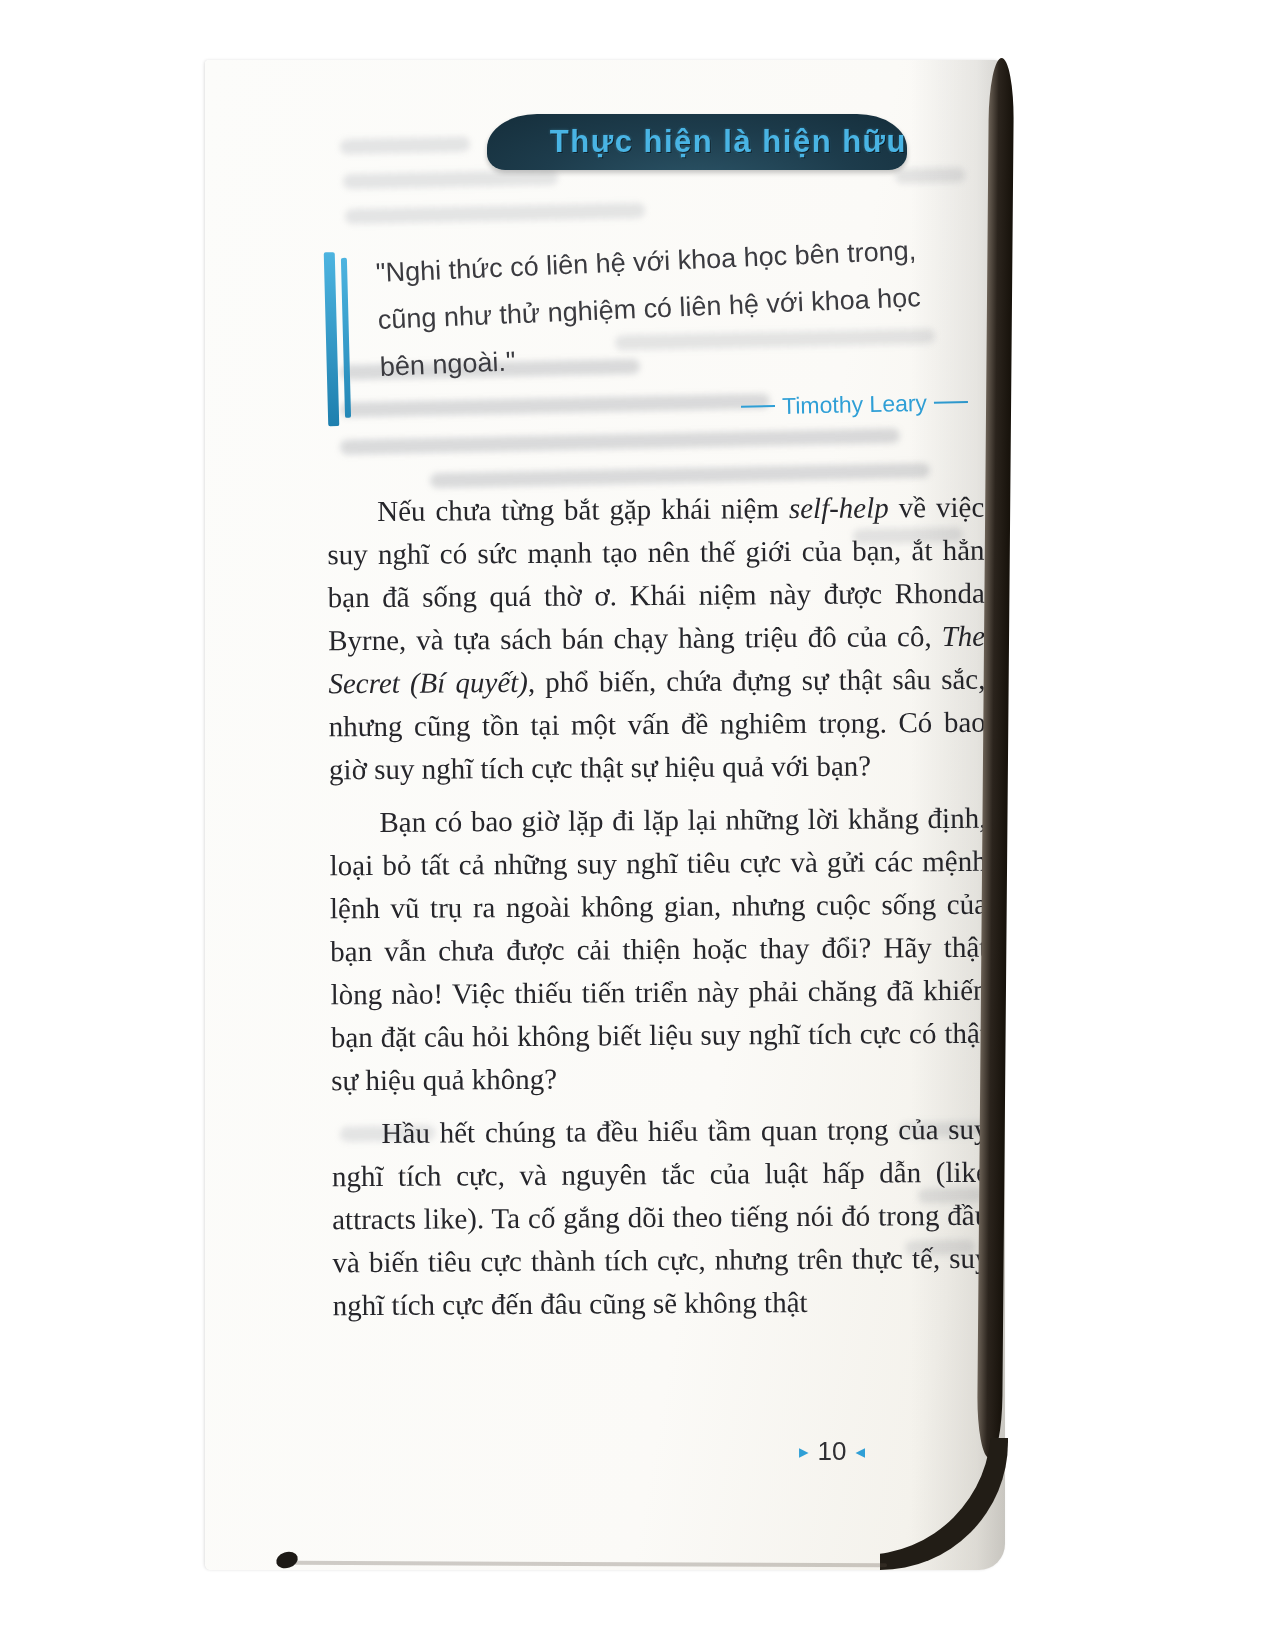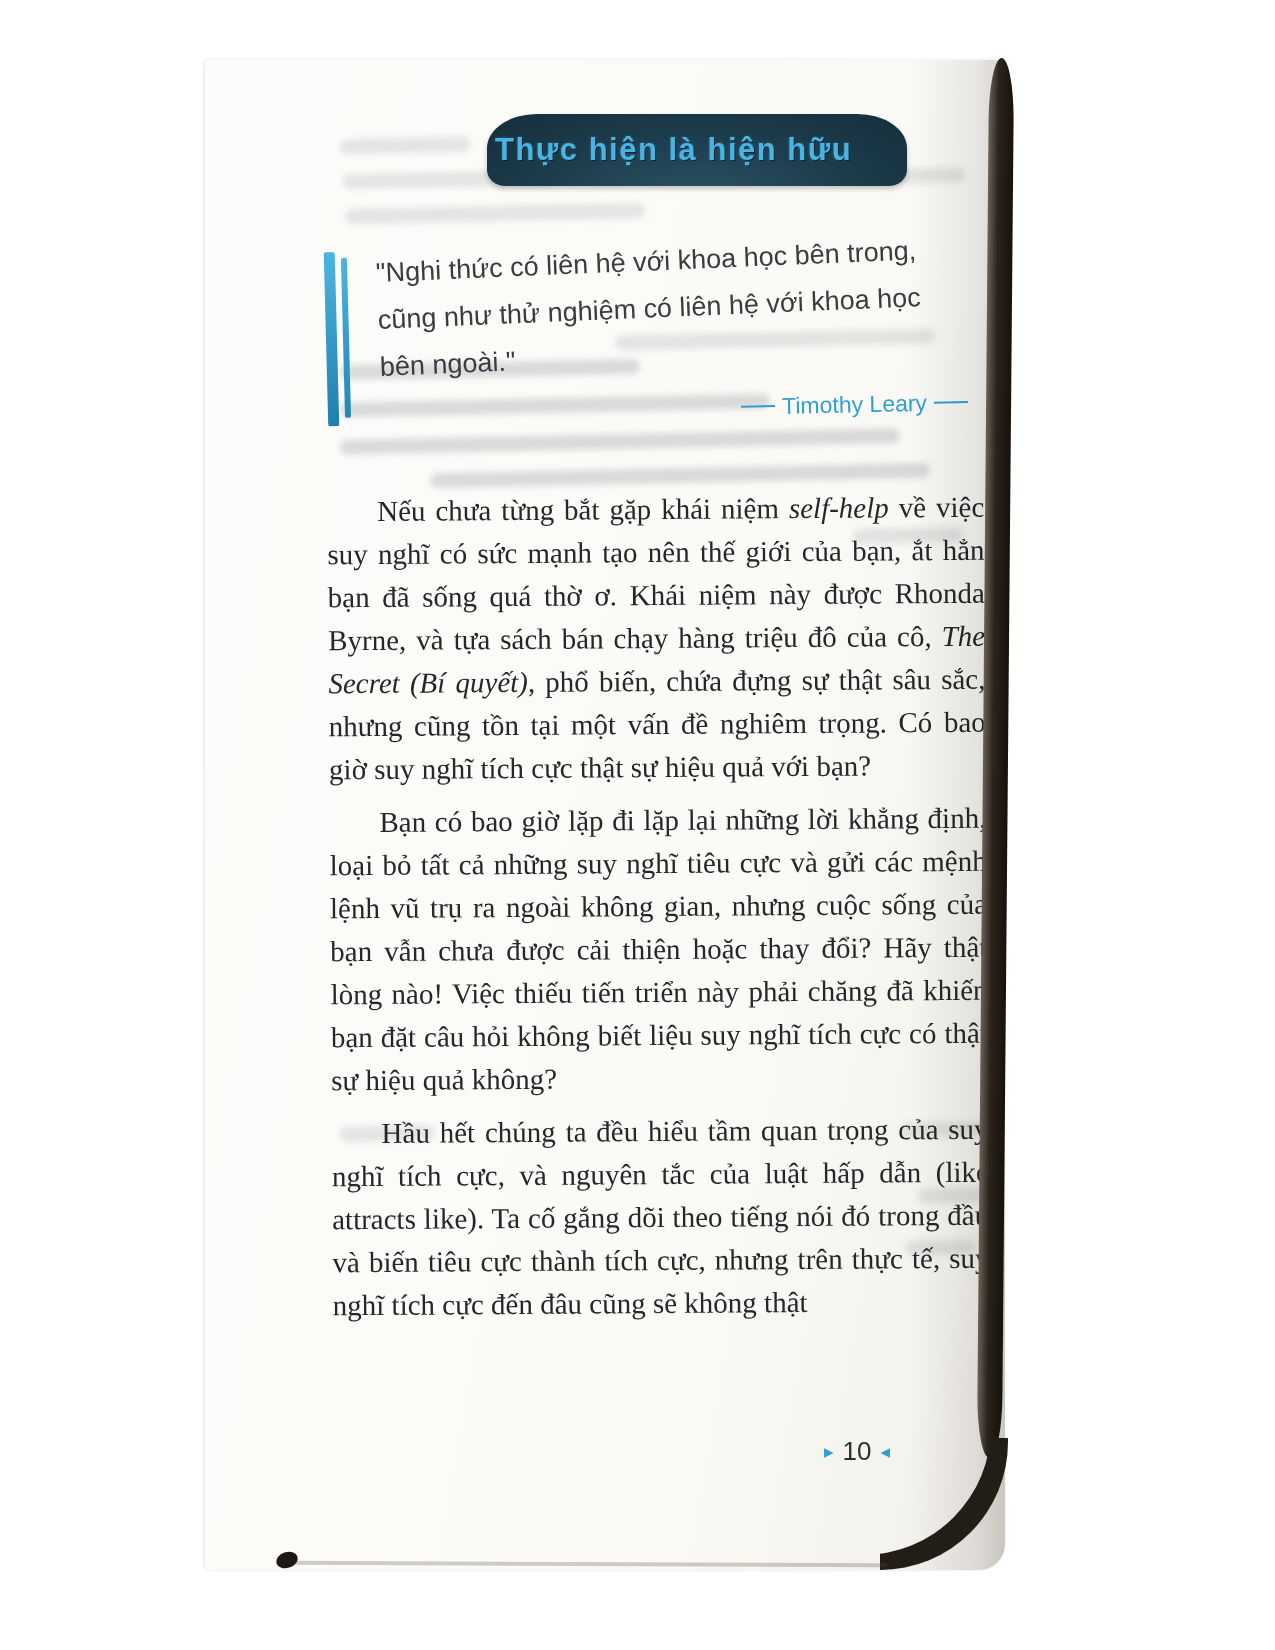--- a/index.html
+++ b/index.html
@@ -70,26 +70,26 @@
     left: 276px; top: 1552px;
     width: 22px; height: 16px;
     background: #1d1a16;
     border-radius: 50%;
     transform: rotate(-18deg);
   }
   
   .banner {
     position: absolute;
     left: 282px; top: 54px;
-    width: 412px; height: 72px;
+    width: 412px; height: 56px;
     background: radial-gradient(ellipse at 50% 130%, #2c5568 0%, #1d3c4c 55%, #152e3b 100%);
     border-radius: 50px 50px 18px 18px / 34px 34px 16px 16px;
     display: flex;
     align-items: center;
-    justify-content: flex-start;
+    justify-content: flex-end;
     box-shadow: 0 3px 5px rgba(0,0,0,0.22);
     padding-left: 8px;
   }
   .banner .title {
     font-family: "Liberation Sans", sans-serif;
     font-weight: 700;
     font-size: 31px;
     letter-spacing: 1.5px;
     color: #49b4e4;
     text-shadow: 1px 1px 0 rgba(0,0,0,0.55), 0 0 3px rgba(90,195,240,0.35);
@@ -156,21 +156,21 @@
     margin: 0 0 10px 0;
     font-size: 29px;
     line-height: 43px;
     text-align: justify;
     text-indent: 50px;
   }
   .para .it { font-style: italic; }
   
   .footer {
     position: absolute;
-    left: 580px; top: 1376px;
+    left: 555px; top: 1376px;
     width: 144px;
     text-align: center;
     font-family: "Liberation Sans", sans-serif;
     font-size: 26px;
     color: #2f2f33;
     white-space: nowrap;
   }
   .footer .marker {
     color: #2f9fd6;
     font-size: 19px;

